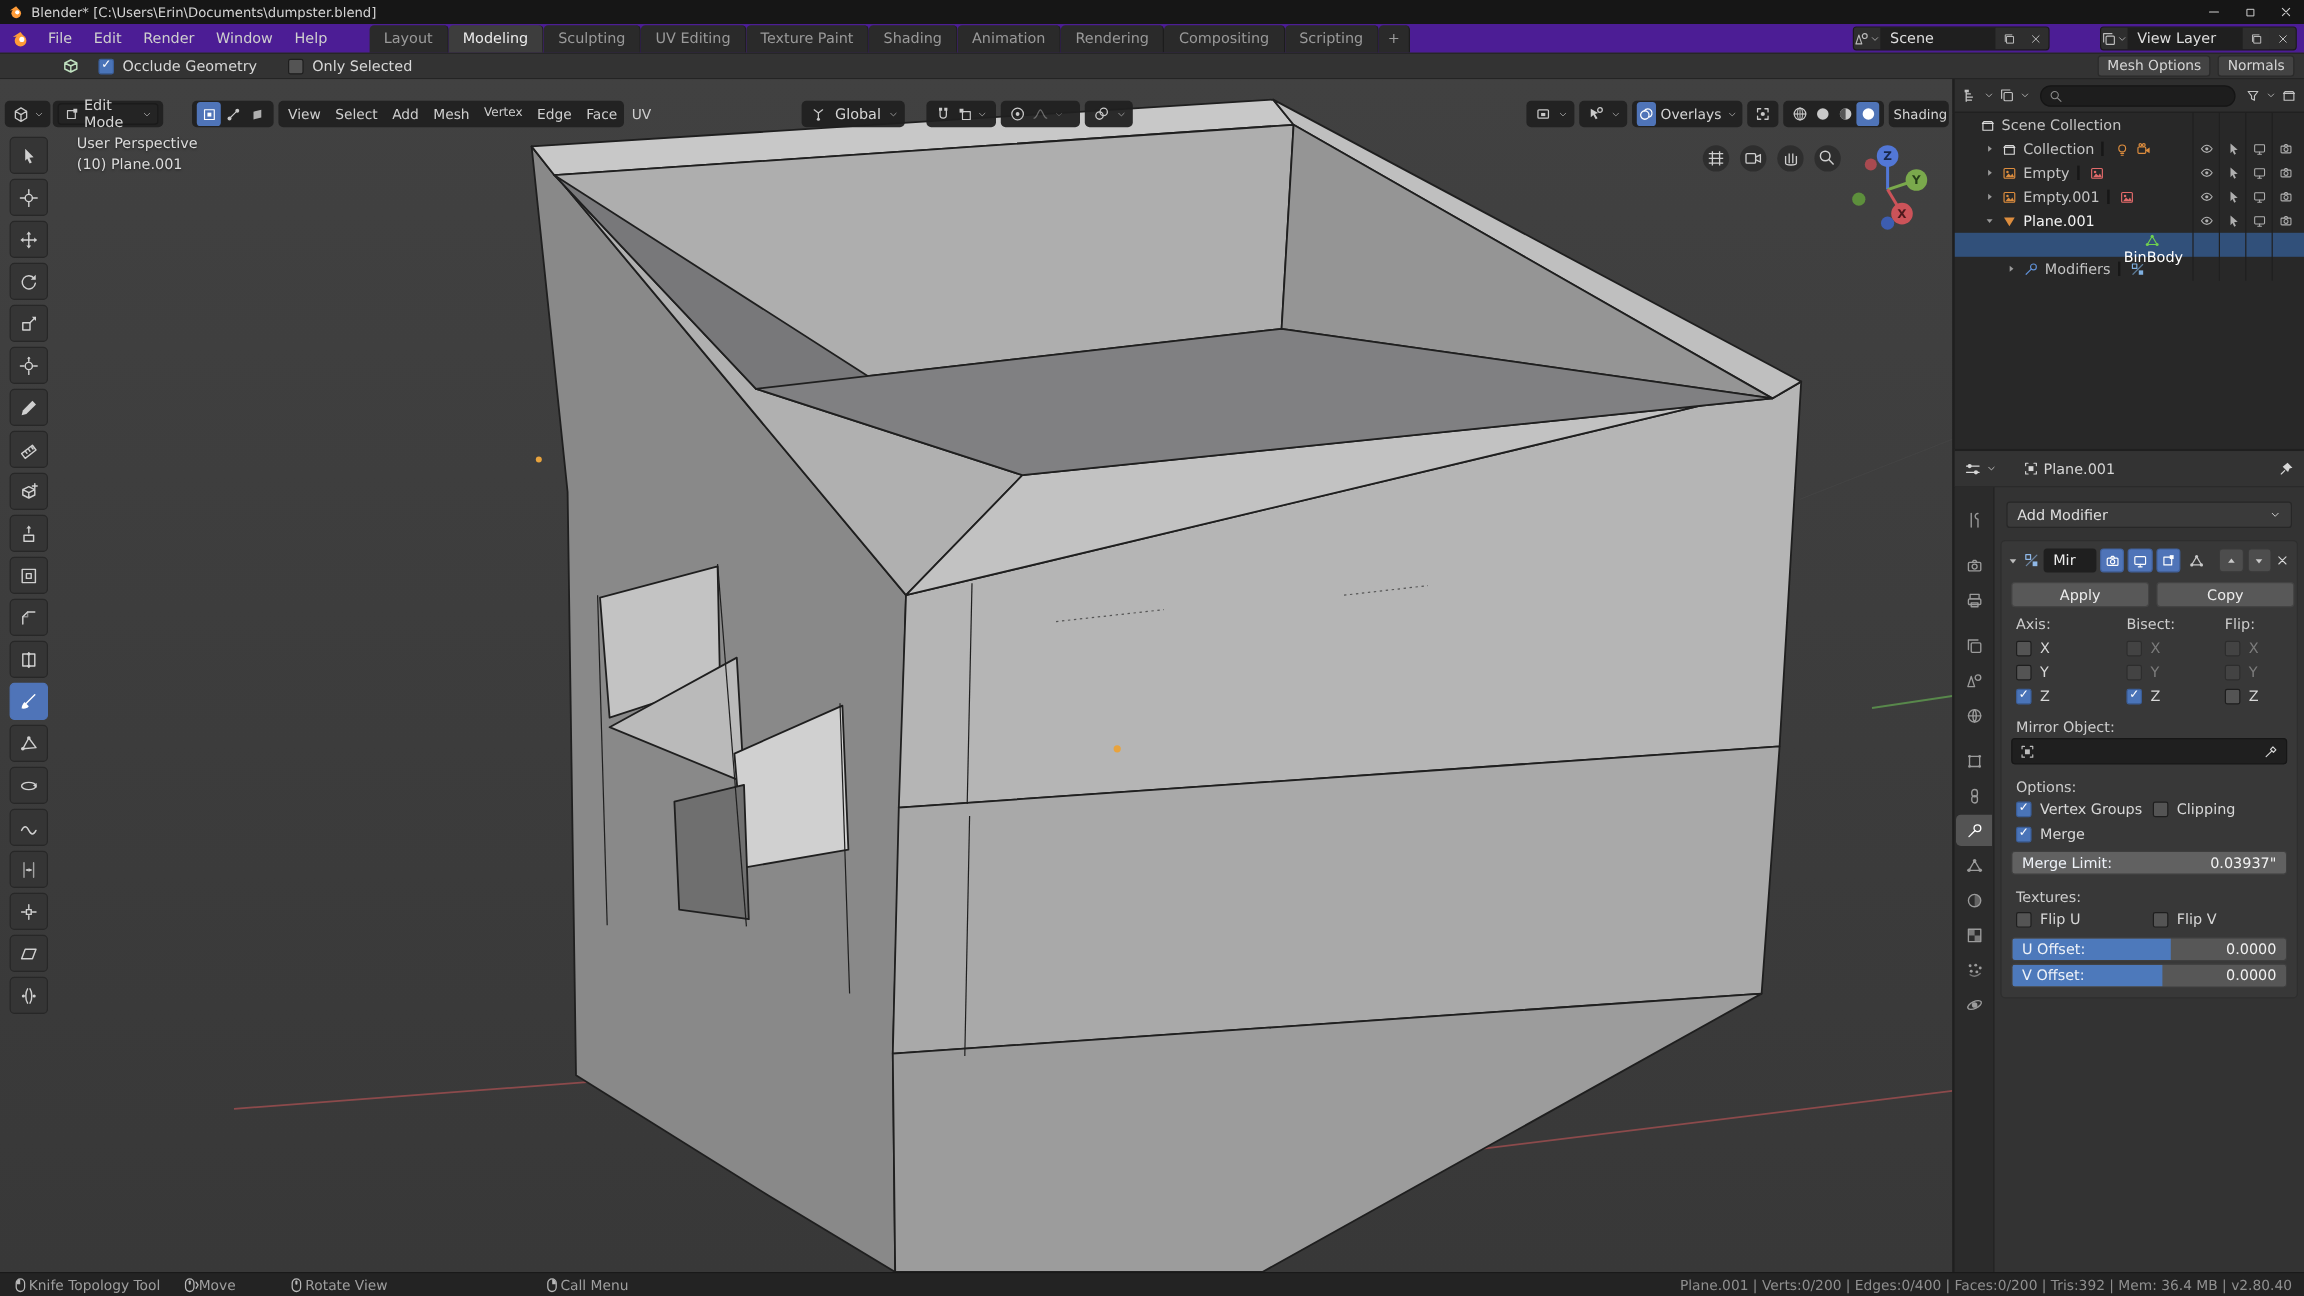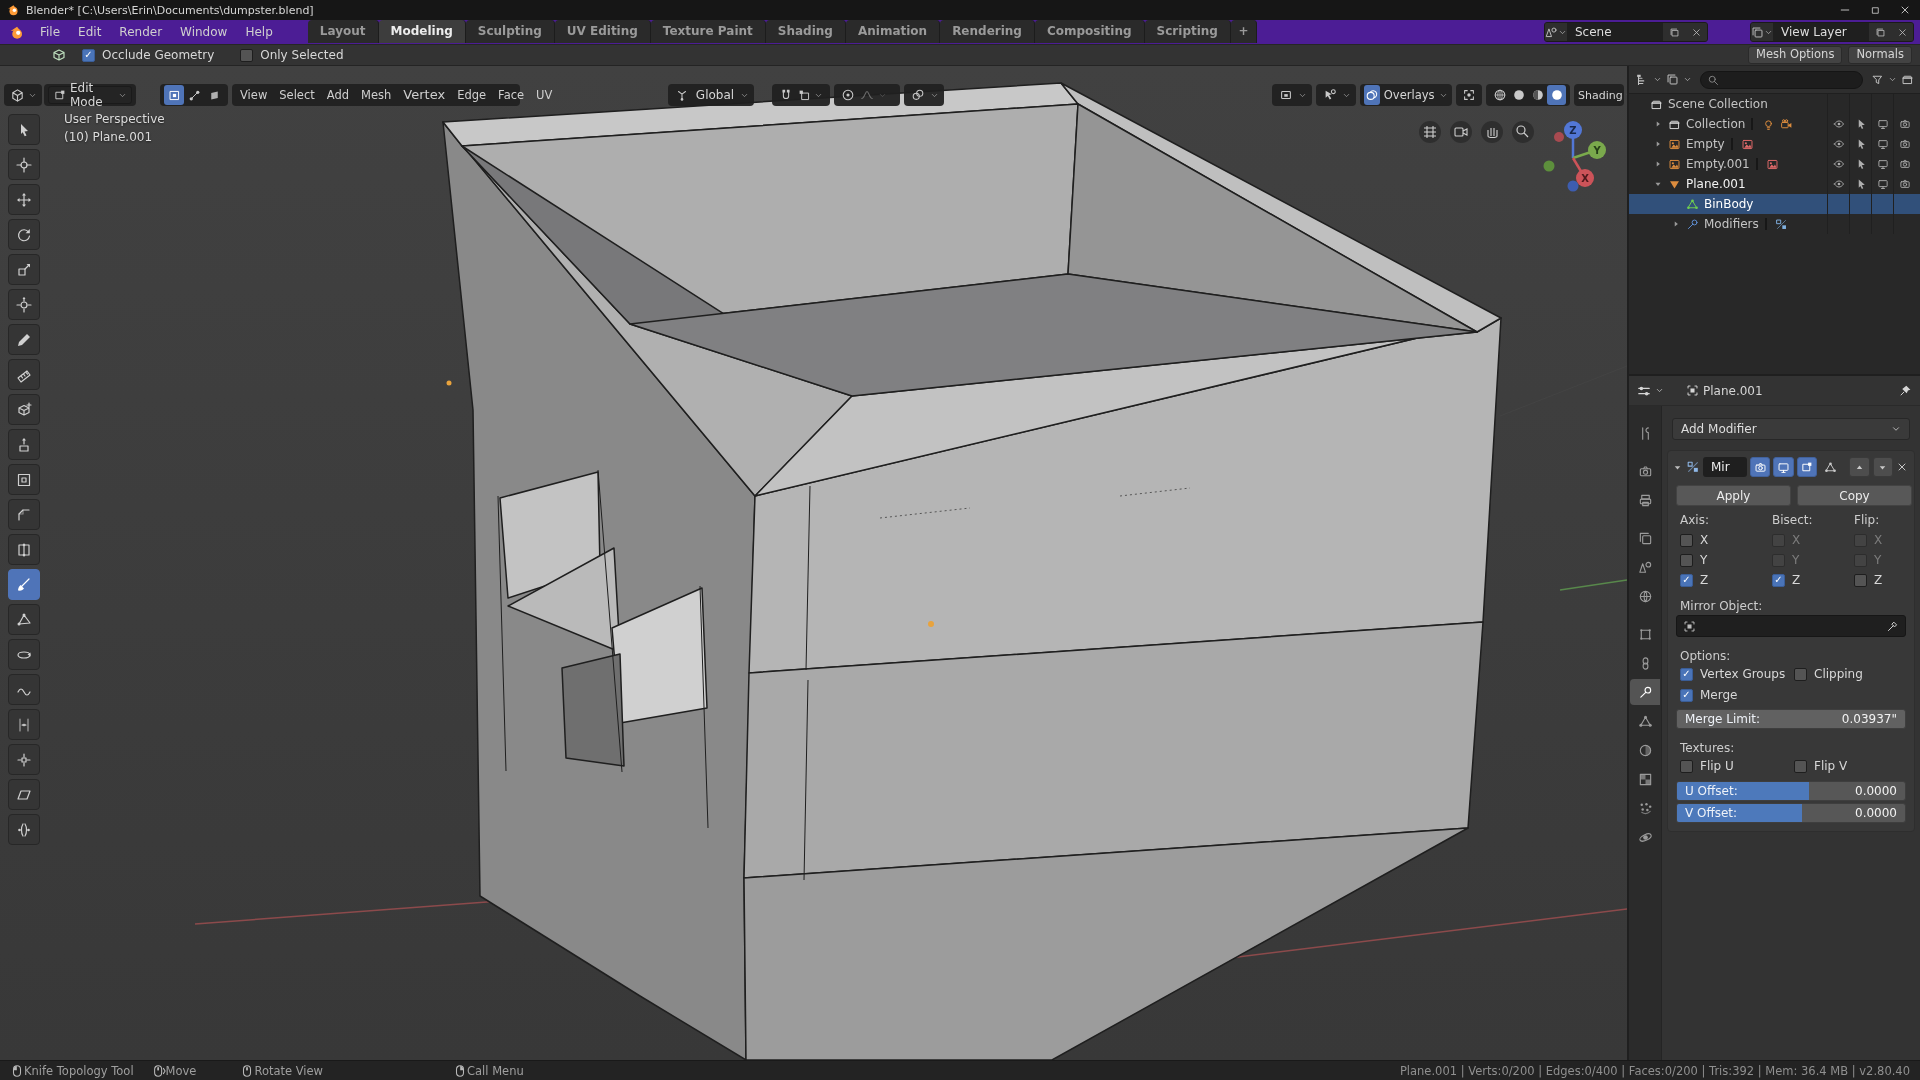--- a/index.html
+++ b/index.html
@@ -12,21 +12,21 @@
     color:#d6d6d6; font-size:11px; display:flex; align-items:center; padding-left:6px; }
   #titlebar .title { margin-left:6px; }
   #win-controls { position:absolute; right:0; top:0; height:20px; display:flex; }
   #win-controls .wbtn { width:30px; height:20px; display:flex; align-items:center; justify-content:center; color:#cfcfcf; }
 
   
   #topbar { position:absolute; left:0; top:20px; width:100%; height:24px; background:#4c1d95;
     display:flex; align-items:center; color:#cfcfcf; font-size:12px; }
   #topbar .logo { margin:0 6px 0 8px; }
   .menu-item { padding:0 9px; line-height:24px; color:#cfcfcf; }
-  #tabs { display:flex; margin-left:26px; height:24px; align-items:flex-start;font-weight:bold; }
+  #tabs { display:flex; margin-left:26px; height:24px; align-items:center; }
   .tab { padding:0 12px; height:23px; line-height:23px; color:#9a9a9a; background:#2a2a2a;
     border-right:1px solid #1c1c1c; font-size:12px; border-radius:4px 4px 0 0; }
   .tab.active { background:#3d3d3d; color:#ececec; }
   .tab.plus { width:26px; text-align:center; padding:0; }
   .selector { position:absolute; top:2px; height:20px; display:flex; align-items:center; background:#2e2e2e;
     border:1px solid #1a1a1a; border-radius:3px; overflow:hidden; }
   .selector .selfield { background:#1f1f1f; height:100%; display:flex; align-items:center; padding:0 8px; min-width:96px; color:#dedede; }
   .selector .selbtn { width:22px; height:100%; display:flex; align-items:center; justify-content:center; color:#bdbdbd; background:#2e2e2e; }
   #scene-selector { right:212px; }
   #viewlayer-selector { right:6px; }
@@ -67,21 +67,21 @@
 
   
   #right-col { position:absolute; left:1627px; top:0; width:293px; height:994px; background:#2b2b2b; border-left:2px solid #1f1f1f; }
   #outliner { position:absolute; left:0; top:0; width:100%; height:308px; background:#282828; }
   #outliner-header { height:28px; background:#2e2e2e; border-bottom:1px solid #1f1f1f; display:flex; align-items:center; padding:0 6px; gap:4px; color:#c4c4c4; }
   .oh-btn { display:flex; align-items:center; color:#c4c4c4; }
   #outliner-search { flex:1; height:18px; background:#1d1d1d; border:1px solid #151515; border-radius:9px;
     display:flex; align-items:center; padding:0 6px; color:#8a8a8a; margin:0 4px; }
   #outliner-rows { position:relative; font-size:12px; color:#c4c4c4; }
   .orow { position:relative; height:20px; display:flex; align-items:center; }
-  .orow.selected { background:#31507a; color:#fff; }
+  .orow.selected { background:#31507a; color:#fff;flex-direction:column; }
   .orow.activeobj { color:#f2f2f2; }
   .orow .arrow { width:14px; display:flex; justify-content:center; color:#9a9a9a; }
   .orow .oicon { width:18px; display:flex; justify-content:center; margin-right:3px; }
   .orow .sep { width:2px; height:12px; background:#171717; margin:0 6px; }
   .orow .extra { width:18px; display:flex; justify-content:center; }
   .otoggles { position:absolute; right:4px; top:0; height:20px; display:flex; }
   .otoggles .tcell { width:22px; display:flex; align-items:center; justify-content:center; color:#aeaeae; }
   .ocol-sep { position:absolute; top:28px; width:1px; height:140px; background:#202020; }
 
   
@@ -437,21 +437,21 @@
                 <path class="f" d="M4 5l8-2v8l-8 2z" opacity=".85"></path>
               </svg>
             </span>
           </span>
       </div>
       <div class="pill" style="left:232px;width:288px;padding:0 2px" id="vp-menus">
           <span class="menu-item" style="padding: 0px 6px; font-size: 11.5px;">View</span>
           <span class="menu-item" style="padding: 0px 6px; font-size: 11.5px;">Select</span>
           <span class="menu-item" style="padding: 0px 6px; font-size: 11.5px;">Add</span>
           <span class="menu-item" style="padding: 0px 6px; font-size: 11.5px;">Mesh</span>
-          <span class="menu-item" style="padding: 0px 6px; font-size: 13px;">Vertex</span>
+          <span class="menu-item" style="padding: 0px 6px; font-size: 10px;">Vertex</span>
           <span class="menu-item" style="padding: 0px 6px; font-size: 11.5px;">Edge</span>
           <span class="menu-item" style="padding: 0px 6px; font-size: 11.5px;">Face</span>
           <span class="menu-item" style="padding: 0px 6px; font-size: 11.5px;">UV</span>
         </div>
 
       <div class="pill" style="left:668px;width:86px">
         <span class="icbtn ic" id="orient-icon">
             <span class="ic">
               <svg viewBox="0 0 16 16" width="14" height="14">
                 <path class="s" d="M8 13V7M8 7L4 4M8 7l4-3"></path>

